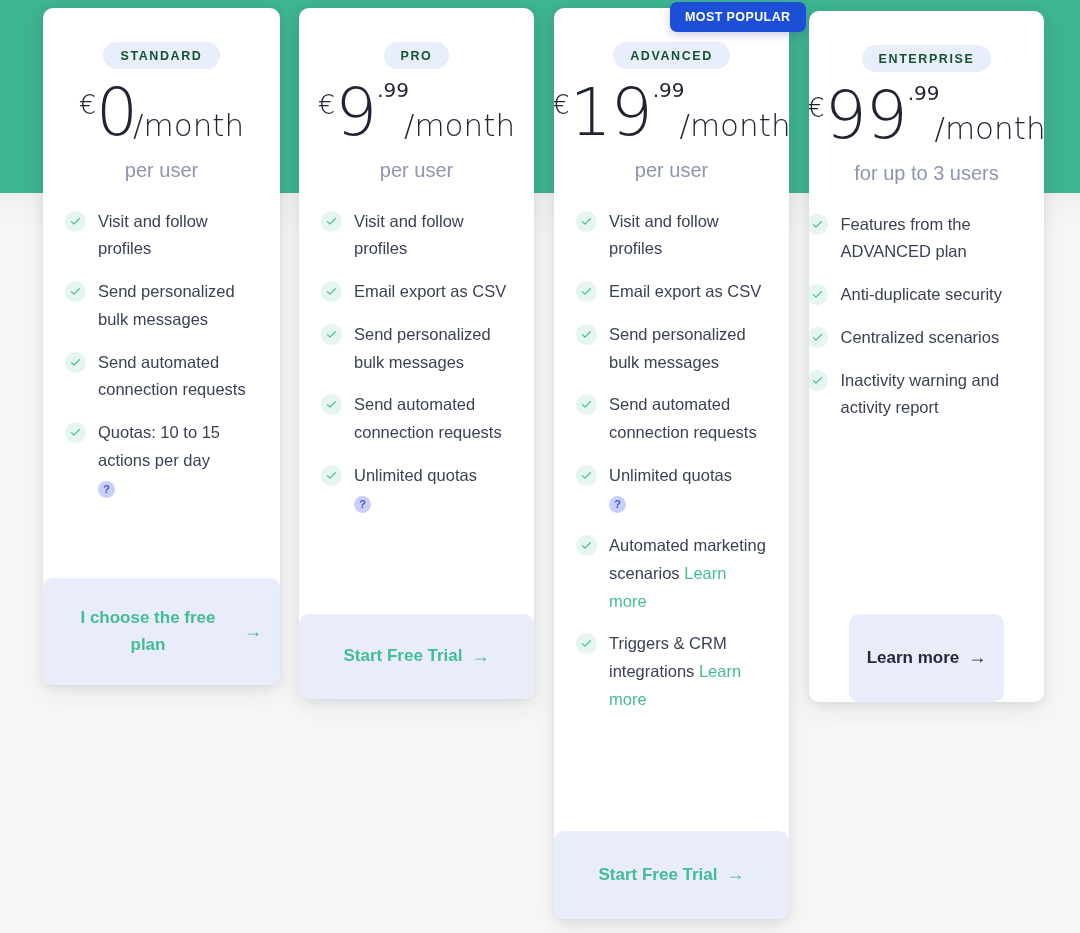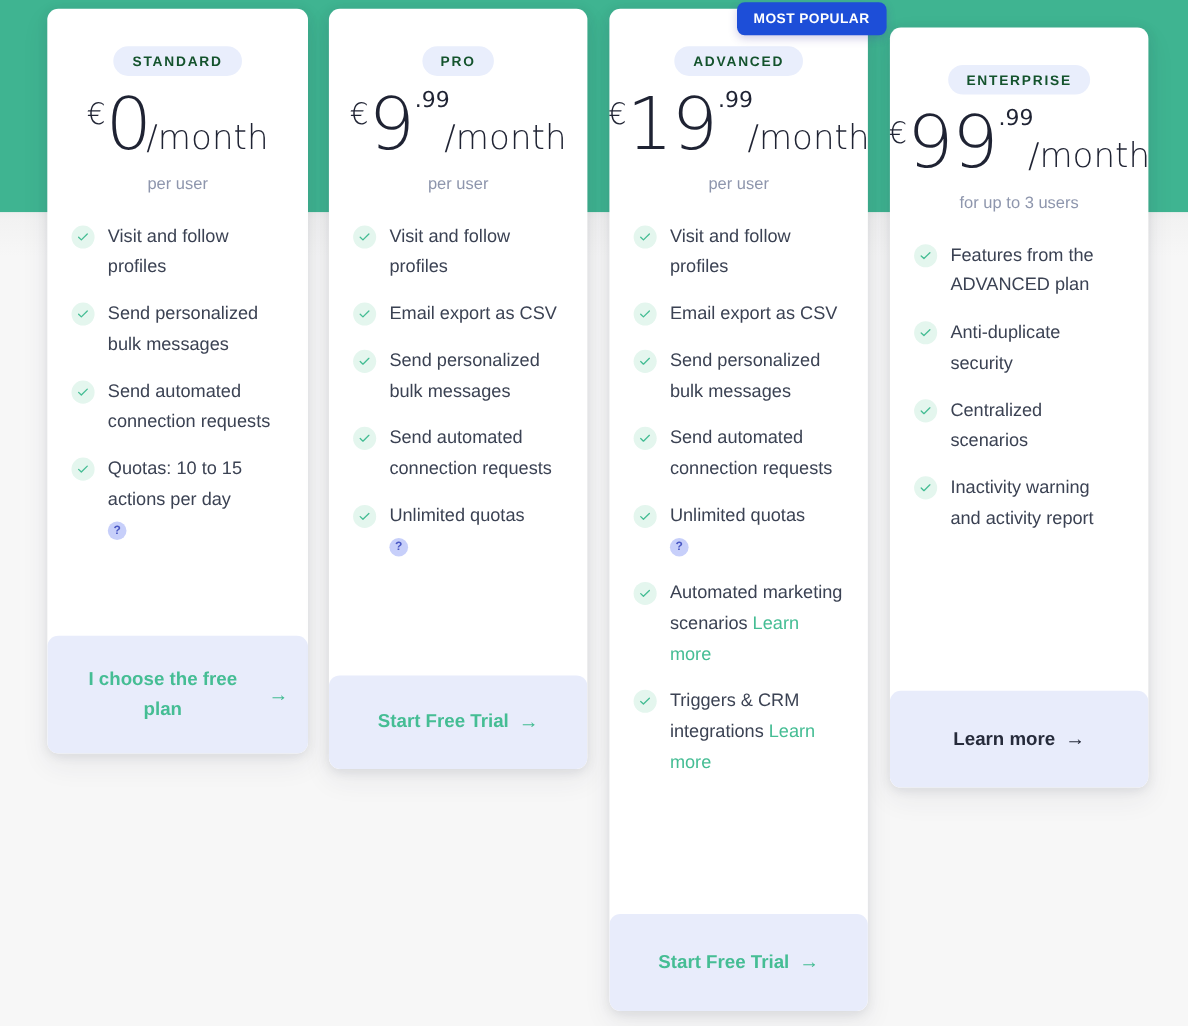--- a/index.html
+++ b/index.html
@@ -104,21 +104,21 @@
     font-size: 31px;
     line-height: 1;
     font-weight: 300;
     position: relative;
     top: -3px;
     margin-left: -4px;
   }
   .price-note {
     text-align: center;
     color: #8e96ad;
-    font-size: 15px;
+    font-size: 20px;
     margin-top: 15px;
   }
 
   
   .features {
     margin-top: 26px;
     padding: 0;
     list-style: none;
   }
   .feature {
@@ -193,21 +193,21 @@
     padding: 8px 15px 8px;
     border-radius: 7px;
     white-space: nowrap;
     box-shadow: 0 3px 8px rgba(70,60,160,.25);
   }
 
   
   #card-standard   { left: 43px;  top: 8px;  width: 237px; height: 677px; }
   #card-pro        { left: 299px; top: 8px;  width: 235px; height: 691px; }
   #card-advanced   { left: 554px; top: 8px;  width: 235px; height: 911px; }
-  #card-enterprise { left: 809px; top: 25px;  width: 235px; height: 691px; }
+  #card-enterprise { left: 809px; top: 11px;  width: 235px; height: 691px; align-items: center; }
 
   #badge-popular   { left: 670px; top: 2px; }
 
   #card-standard .cta   { height: 83px; }
   #card-pro .cta        { height: 61px; }
   #card-advanced .cta   { height: 64px; }
   #card-enterprise .cta { height: 64px; }
 </style>
 </head>
 <body>

